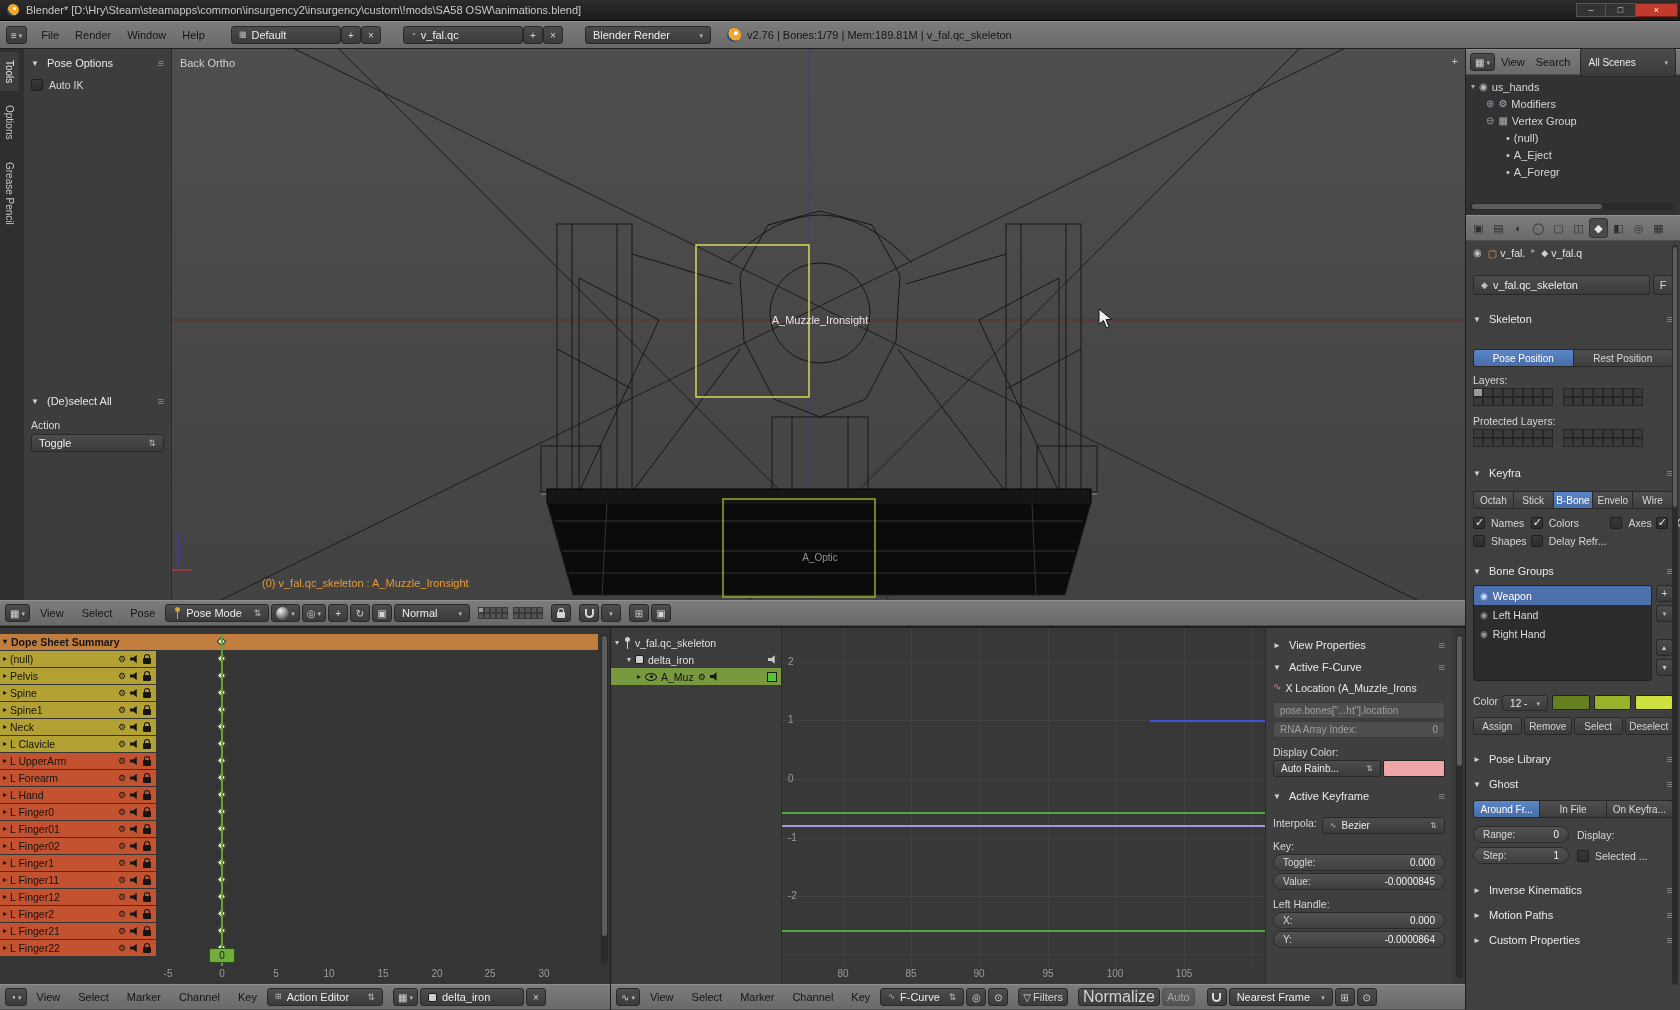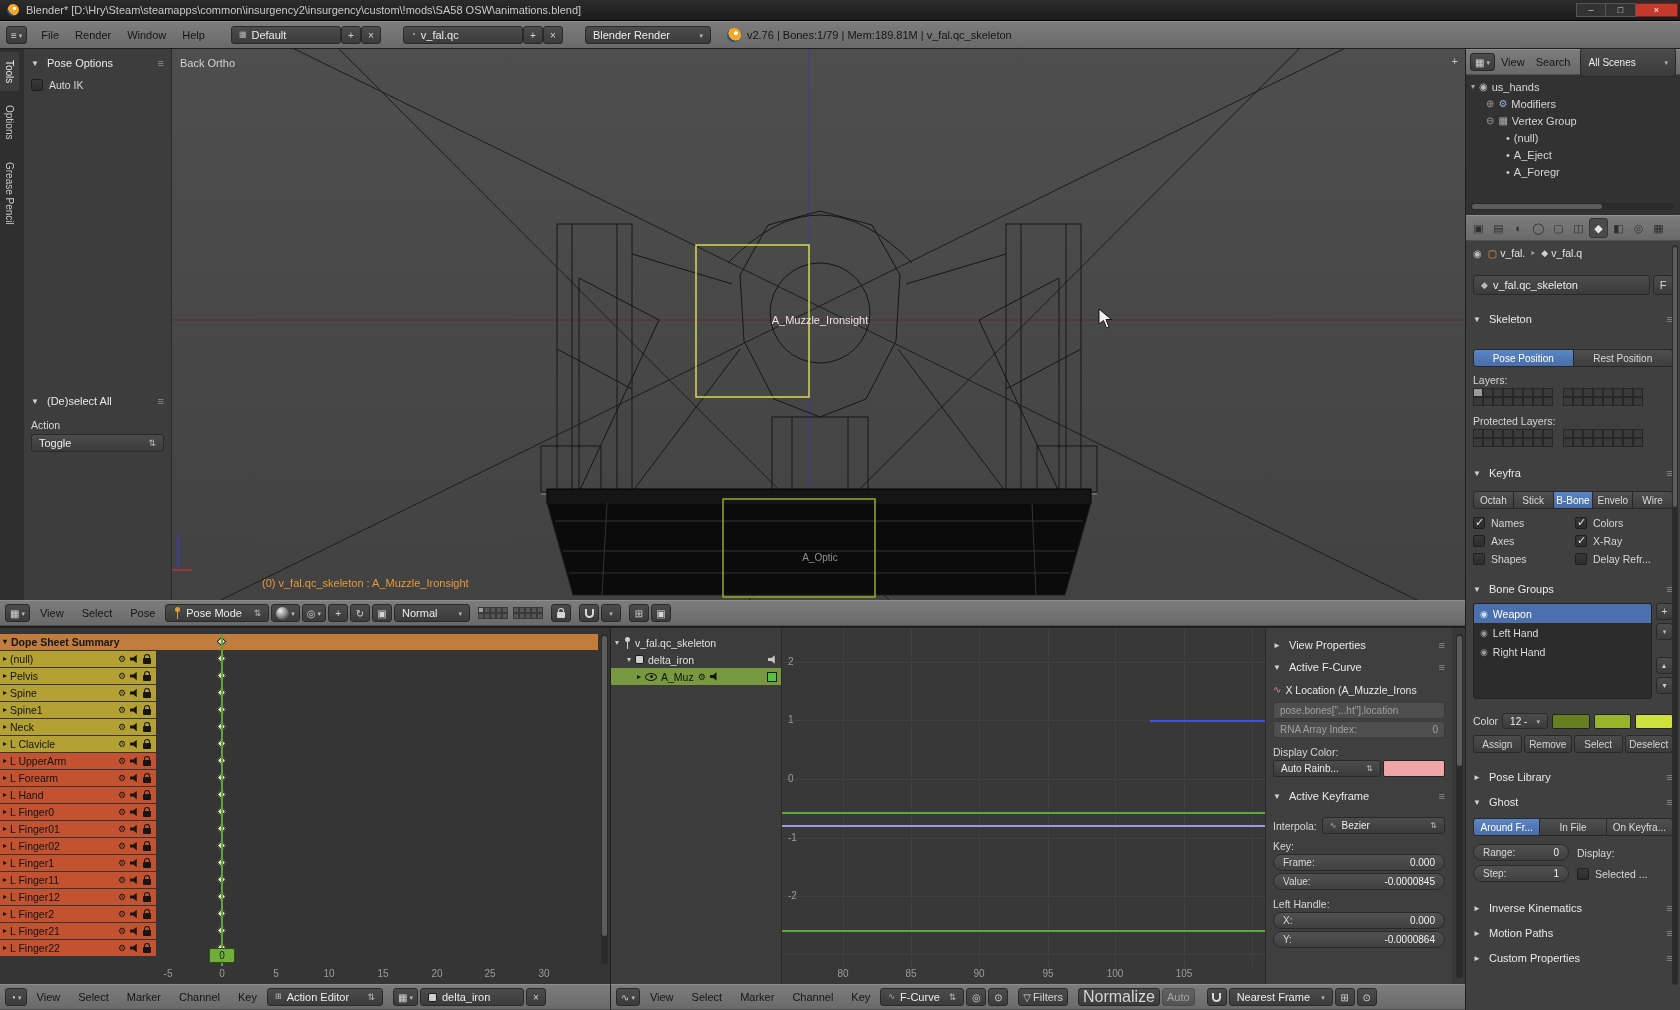--- a/index.html
+++ b/index.html
@@ -52,21 +52,21 @@
 .ic-sphere{width:13px;height:13px;border-radius:50%;background:radial-gradient(circle at 35% 30%,#f0f0f0,#9a9a9a 40%,#474747 78%);flex:none}
 .ic-magnet{width:9px;height:9px;border:2.5px solid #d8d8d8;border-top:none;border-radius:0 0 7px 7px;flex:none}
 
 .g-row{height:17px;display:flex;align-items:center;gap:4px;padding:0 4px;font-size:10.5px;color:#e0e0e0}
 .gline{position:absolute;height:2px}
 .ggv{position:absolute;top:0;bottom:16px;width:1px;background:#414141}
 .ggh{position:absolute;left:0;right:0;height:1px;background:#414141}
 .gtick{position:absolute;font-size:10px;color:#9c9c9c;transform:translateX(-50%)}
 .ytick{position:absolute;font-size:10px;color:#9c9c9c}
 
-.prow{display:flex;align-items:center;gap:4px;padding:0 7px}
+.prow{display:flex;align-items:flex-start;gap:4px;padding:0 7px}
 .ptab{width:19px;height:20px;display:flex;align-items:center;justify-content:center;font-size:11px;color:#2e2e2e;flex:none}
 .ptab.on{background:#4a4a4a;border:1px solid #353535;border-radius:3px;color:#e6e6e6}
 .lblock{display:grid;grid-template-columns:repeat(8,10px);grid-auto-rows:9px}
 .lc{background:#3a3a3a;border:1px solid #272727}
 .lc.on{background:#9a9a9a}
 .blist{flex:1;background:#2c2c2c;border:1px solid #222;border-radius:3px;overflow:hidden}
 .brow{height:19px;display:flex;align-items:center;gap:5px;padding:0 6px;font-size:10.5px;color:#dcdcdc}
 .brow.sel{background:#4b70ad;color:#fff}
 .vl{display:grid;grid-template-columns:repeat(5,6px);grid-auto-rows:6px}
 .vlc{background:#555;border:1px solid #3a3a3a}
@@ -675,21 +675,21 @@
             <span class="tri" style="color:#bbb">∿</span>
             <span>Bezier</span>
             <span class="caret" style="margin-left:auto;font-size:8px">⇅</span>
           </span>
       </div>
       <div class="prow" style="margin-top:6px">
           <span class="plab">Key:</span>
         </div>
       <div class="prow" style="margin-top:2px">
           <div class="numf" style="flex:1">
-            <span>Frame:</span>
+            <span>Toggle:</span>
             <span class="nval">0.000</span>
           </div>
         </div>
       <div class="prow" style="margin-top:2px">
           <div class="numf" style="flex:1">
             <span>Value:</span>
             <span class="nval">-0.0000845</span>
           </div>
         </div>
       <div class="prow" style="margin-top:8px">
@@ -961,21 +961,21 @@
         </div>
       <div class="prow" style="margin-top:8px">
           <span class="seg" style="flex:1">
             <span>Octah</span>
             <span>Stick</span>
             <span class="on">B-Bone</span>
             <span>Envelo</span>
             <span>Wire</span>
           </span>
         </div>
-      <div style="display:grid;grid-template-columns:1fr 1fr;gap:6px 4px;padding:8px 7px 0">
+      <div style="display:grid;grid-template-columns:1fr 1fr 1fr 1fr;gap:6px 4px;padding:8px 7px 0">
         <span style="display:flex;gap:6px;align-items:center">
             <span class="cbox on"></span>
             <span class="plab">Names</span>
           </span>
         <span style="display:flex;gap:6px;align-items:center">
             <span class="cbox on"></span>
             <span class="plab">Colors</span>
           </span>
         <span style="display:flex;gap:6px;align-items:center">
             <span class="cbox"></span>

